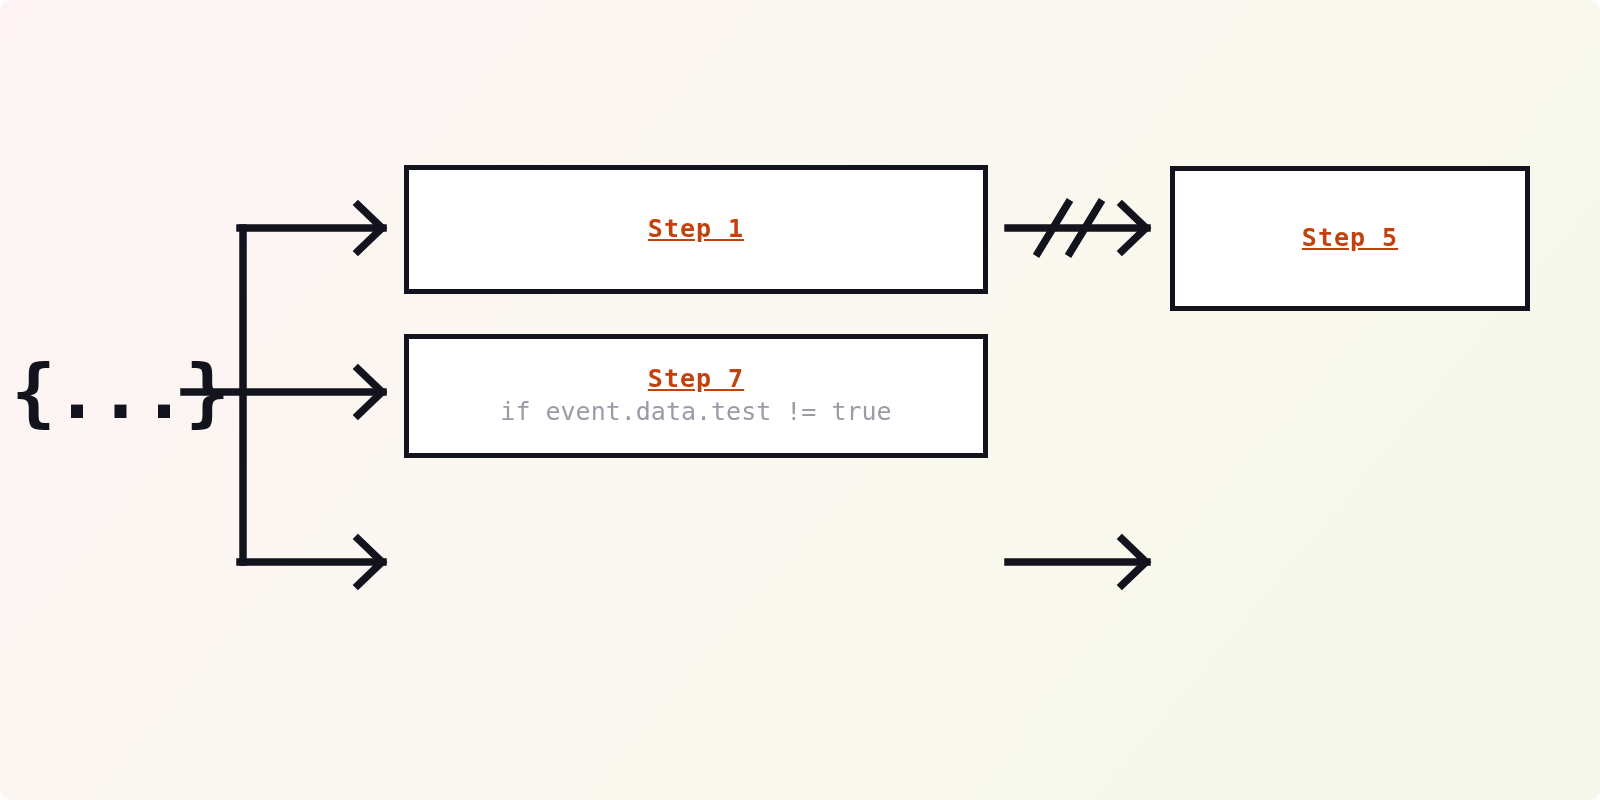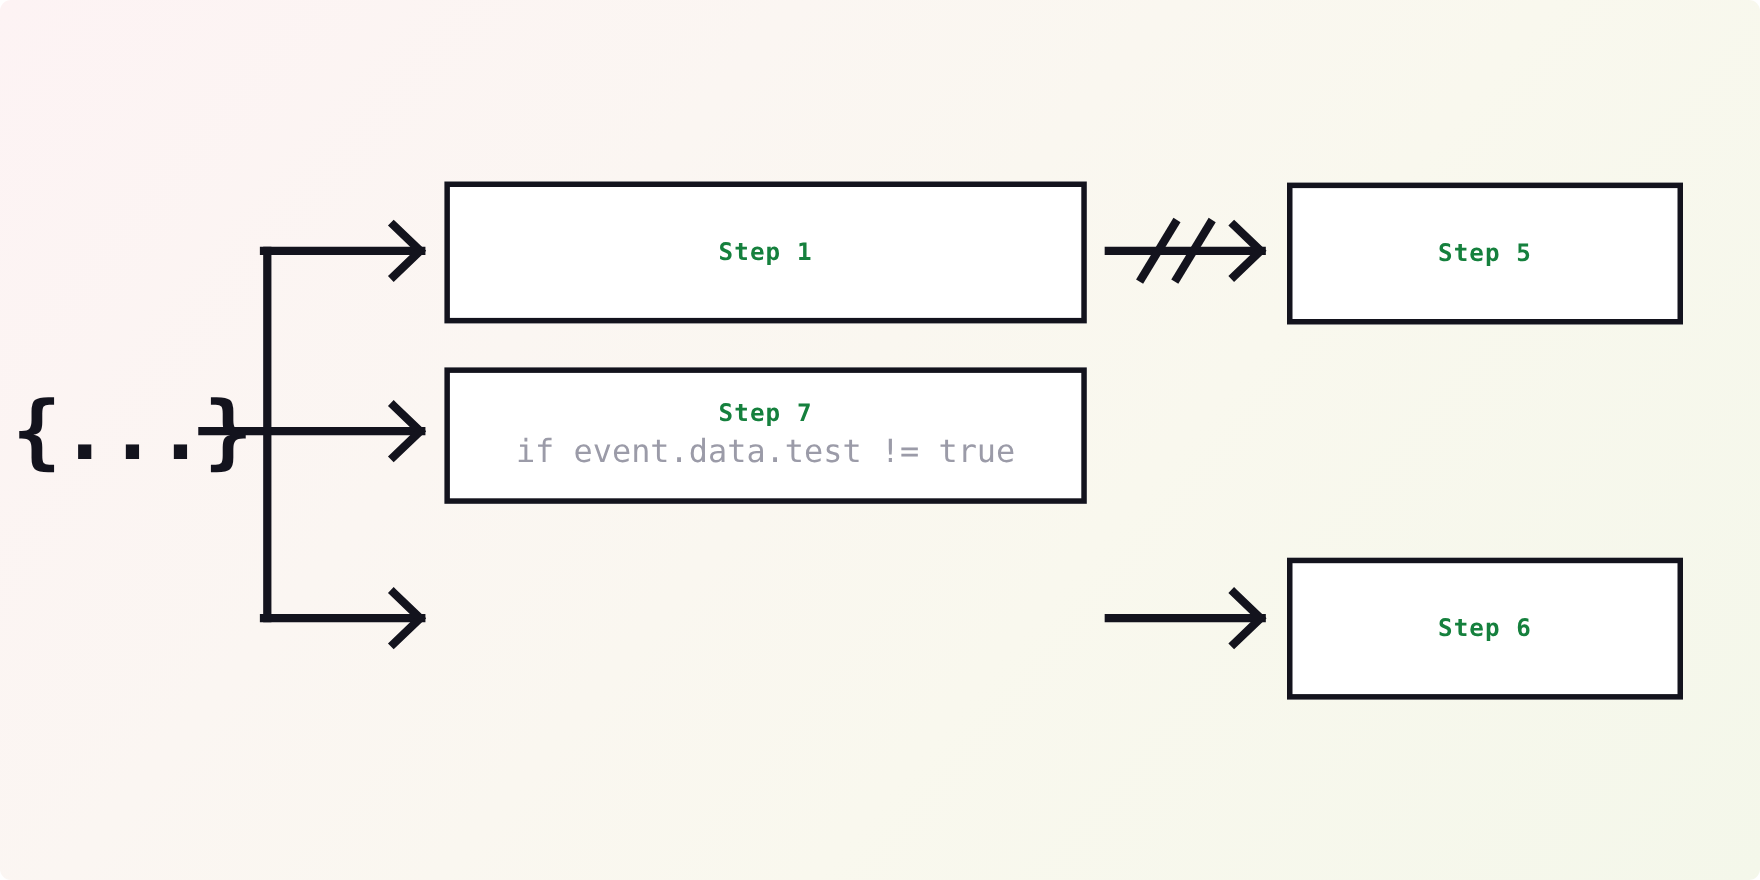--- a/index.html
+++ b/index.html
@@ -85,42 +85,43 @@
     background: #ffffff;
     border: 5px solid #13131d;
     display: flex;
     flex-direction: column;
     align-items: center;
     justify-content: center;
     text-align: center;
   }
   .node-title {
     font-family: "DejaVu Sans Mono", monospace;
-    font-size: 22px;
+    font-size: 25px;
     font-weight: 700;
-    color: #15803d;
+    color: #c2410c;
     letter-spacing: 1px;
     line-height: 1.15;
     white-space: nowrap;
+    text-decoration: underline;
   }
   .node-sub {
     font-family: "DejaVu Sans Mono", monospace;
-    font-size: 29px;
+    font-size: 25px;
     font-weight: 400;
     color: #9b9ba8;
     letter-spacing: 0px;
     line-height: 1.2;
     margin-top: 4px;
     white-space: nowrap;
   }
 
   #node-step1 { left: 404px; top: 165px;  width: 584px; height: 129px; }
   #node-step2 { left: 404px; top: 334px;  width: 584px; height: 124px; }
   #node-step3 { left: 404px; top: 507px;  width: 584px; height: 129px; }
-  #node-step5 { left: 1170px; top: 166px; width: 360px; height: 129px; }
+  #node-step5 { left: 1170px; top: 166px; width: 360px; height: 145px; }
   #node-step6 { left: 1170px; top: 507px; width: 360px; height: 129px; }
 </style>
 </head>
 <body>
 
 <div id="canvas">
 
   <svg id="wires" viewBox="0 0 1600 800" xmlns="http://www.w3.org/2000/svg">
 
     <g>
@@ -164,17 +165,14 @@
   <div class="node" id="node-step2">
     <div class="node-title">Step 7</div>
     <div class="node-sub">if event.data.test != true</div>
   </div>
 
 
   <div class="node" id="node-step5">
     <div class="node-title">Step 5</div>
   </div>
 
-  <div class="node" id="node-step6">
-    <div class="node-title">Step 6</div>
-  </div>
 
 </div>
 
 </body></html>

